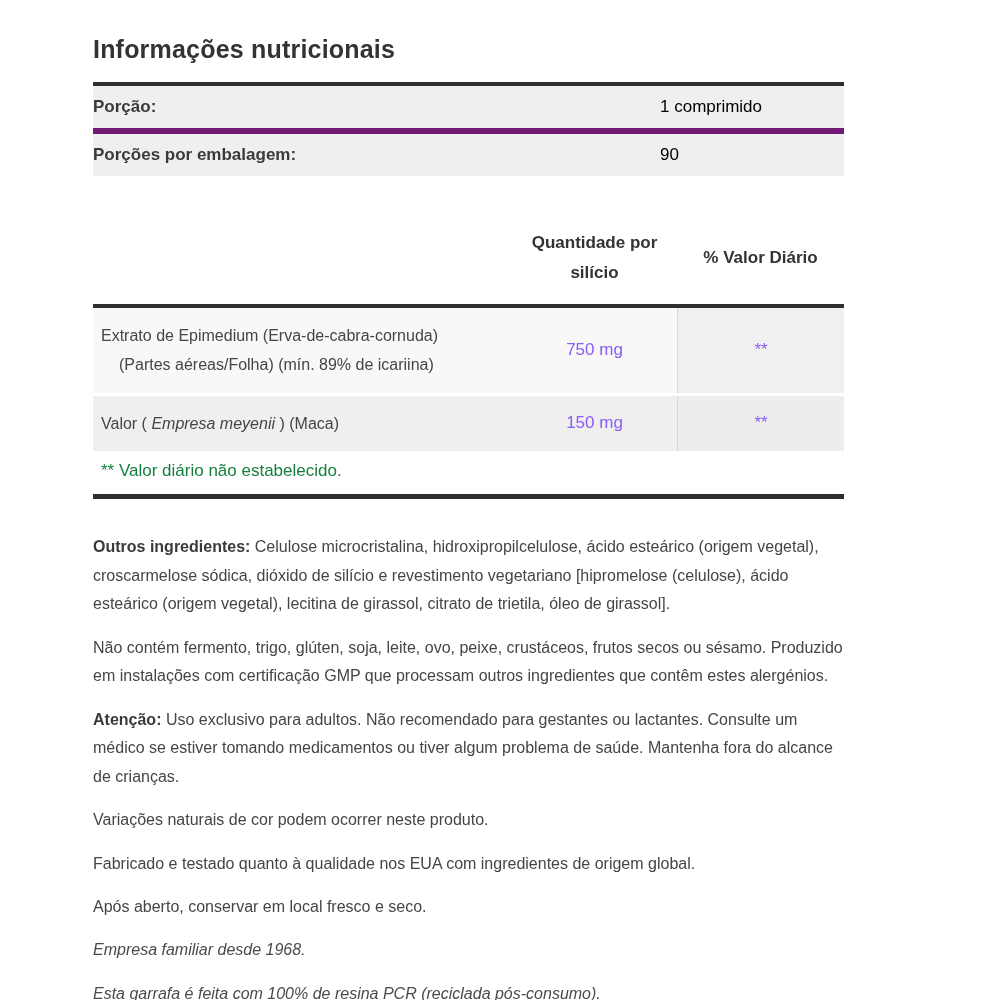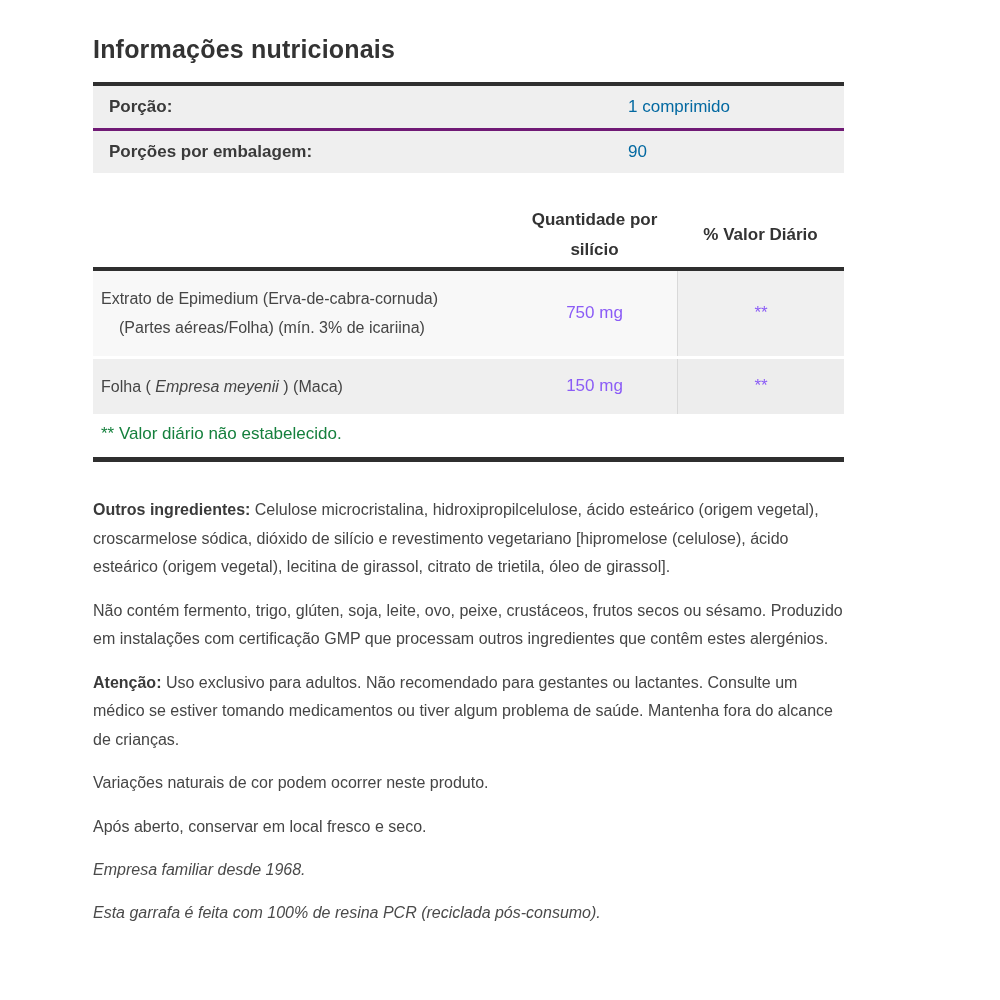--- a/index.html
+++ b/index.html
@@ -17,30 +17,30 @@
   .page-title{
     font-size:25px;font-weight:700;color:var(--text-dark);
     margin:5px 0 18px 0;letter-spacing:.2px;
   }
   .thick-rule{height:4px;background:var(--rule);}
   .thick-rule.bottom{height:5px;}
 
   
   .serving-row{
     display:grid;grid-template-columns:519px 1fr;align-items:center;
-    background:var(--row-bg);padding:11px 16px;font-size:17px;
+    background:var(--row-bg);padding:11px 0;font-size:17px;gap:48px;
   }
-  .serving-row + .serving-row{border-top:3px solid #701a75;}
+  .serving-row + .serving-row{border-top:6px solid #701a75;}
   .serving-label{font-weight:700;color:#3a3a3a;}
-  .serving-value{color:#0369a1;}
+  .serving-value{color:#000000;}
 
   
   .facts-header{
-    margin-top:32px;display:grid;grid-template-columns:1fr 165px 167px;
-    align-items:center;padding-bottom:2px;
+    margin-top:52px;display:grid;grid-template-columns:1fr 165px 167px;
+    align-items:center;padding-bottom:16px;
   }
   .facts-header .hdr{
     text-align:center;font-weight:700;font-size:17px;color:var(--text-dark);
     line-height:1.75;
   }
   .facts-row{display:grid;grid-template-columns:1fr 165px 167px;}
   .facts-row .cell{display:flex;align-items:center;justify-content:center;font-size:17px;color:#8b5cf6;}
   .facts-row .name-cell{
     display:block;text-align:left;padding:13px 8px;line-height:1.85;
   }
@@ -85,29 +85,29 @@
       <span>Quantidade por</span><br>
       <span>silício</span>
     </div>
     <div class="hdr">% Valor Diário</div>
   </div>
   <div class="thick-rule"></div>
 
   <div class="facts-row row-a">
     <div class="name-cell">
       <span>Extrato de Epimedium (Erva-de-cabra-cornuda)</span>
-      <span class="name-indent">(Partes aéreas/Folha) (mín. 3% de icariina)</span>
+      <span class="name-indent">(Partes aéreas/Folha) (mín. 89% de icariina)</span>
     </div>
     <div class="cell">750 mg</div>
     <div class="cell dv-cell">**</div>
   </div>
 
   <div class="facts-row row-b">
     <div class="name-cell">
-      <span>Folha (</span>
+      <span>Valor (</span>
       <span class="italic">Empresa meyenii</span>
       <span>) (Maca)</span>
     </div>
     <div class="cell">150 mg</div>
     <div class="cell dv-cell">**</div>
   </div>
 
   <div class="footnote">** Valor diário não estabelecido.</div>
   <div class="thick-rule bottom"></div>
 
@@ -117,17 +117,18 @@
   </p>
 
   <p class="para">Não contém fermento, trigo, glúten, soja, leite, ovo, peixe, crustáceos, frutos secos ou sésamo. Produzido em instalações com certificação GMP que processam outros ingredientes que contêm estes alergénios.</p>
 
   <p class="para">
     <strong>Atenção:</strong>
     <span>Uso exclusivo para adultos. Não recomendado para gestantes ou lactantes. Consulte um médico se estiver tomando medicamentos ou tiver algum problema de saúde. Mantenha fora do alcance de crianças.</span>
   </p>
 
   <p class="para">Variações naturais de cor podem ocorrer neste produto.</p>
+  <p class="para">Fabricado e testado quanto à qualidade nos EUA com ingredientes de origem global.</p>
   <p class="para">Após aberto, conservar em local fresco e seco.</p>
   <p class="para em-para">Empresa familiar desde 1968.</p>
   <p class="para em-para">Esta garrafa é feita com 100% de resina PCR (reciclada pós-consumo).</p>
 
 </div>
 
 </body></html>

